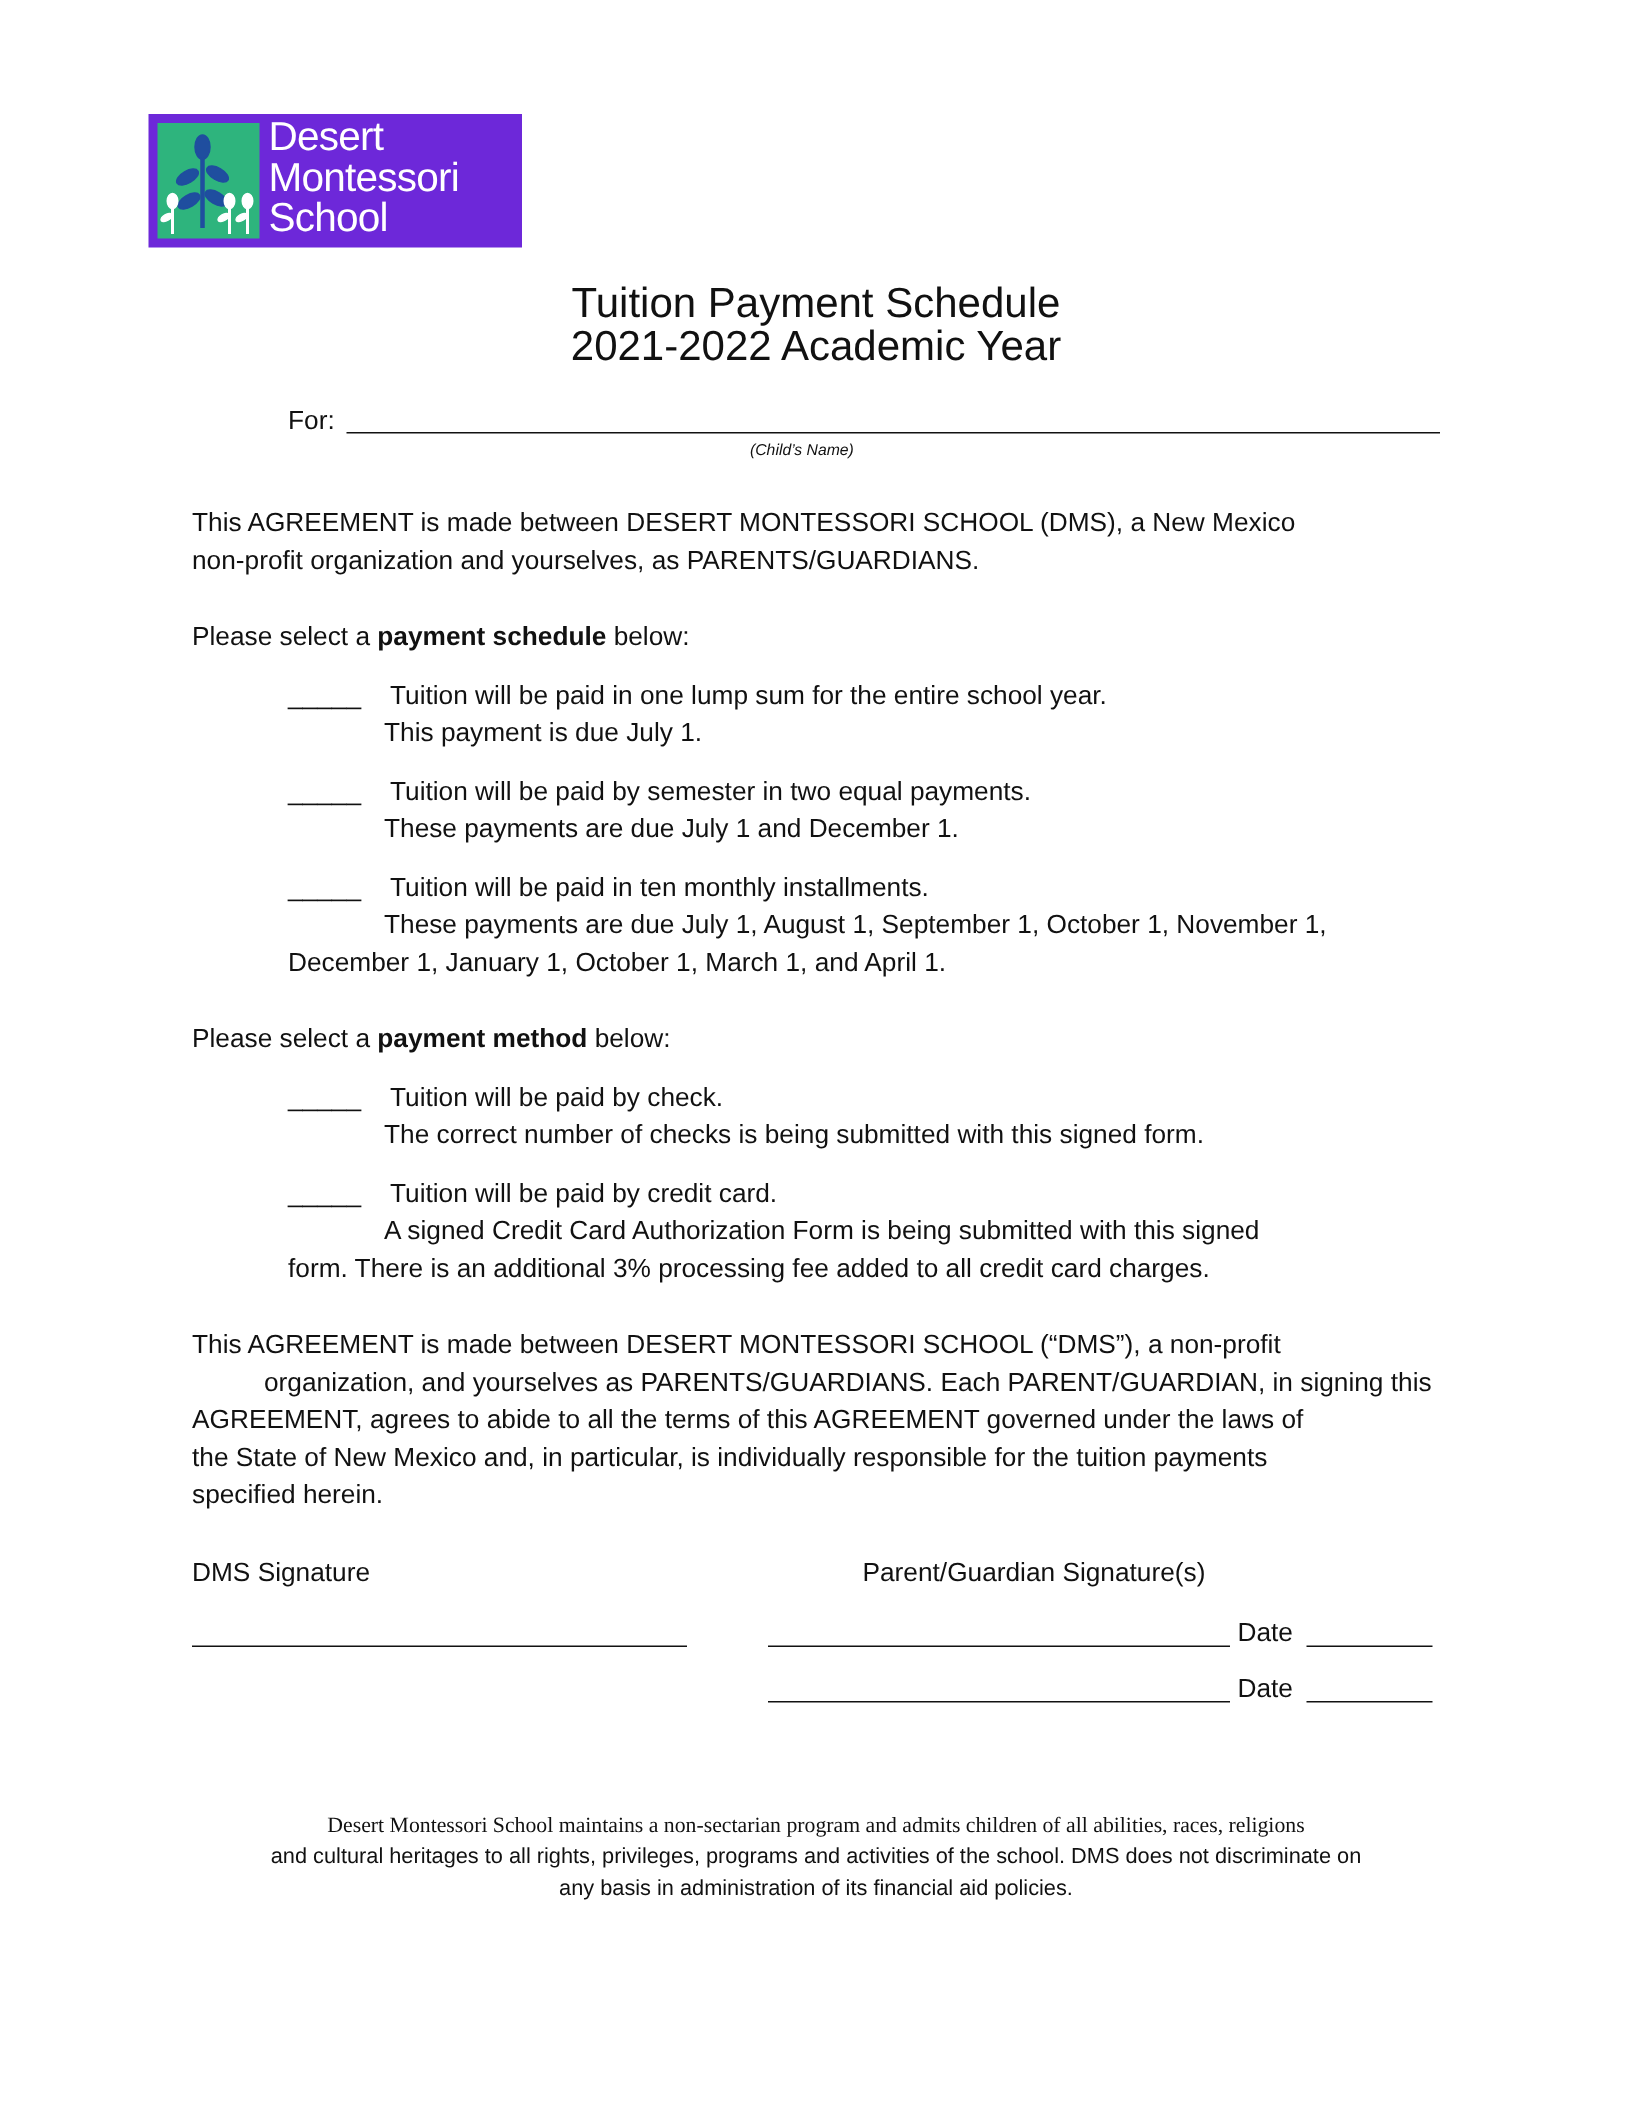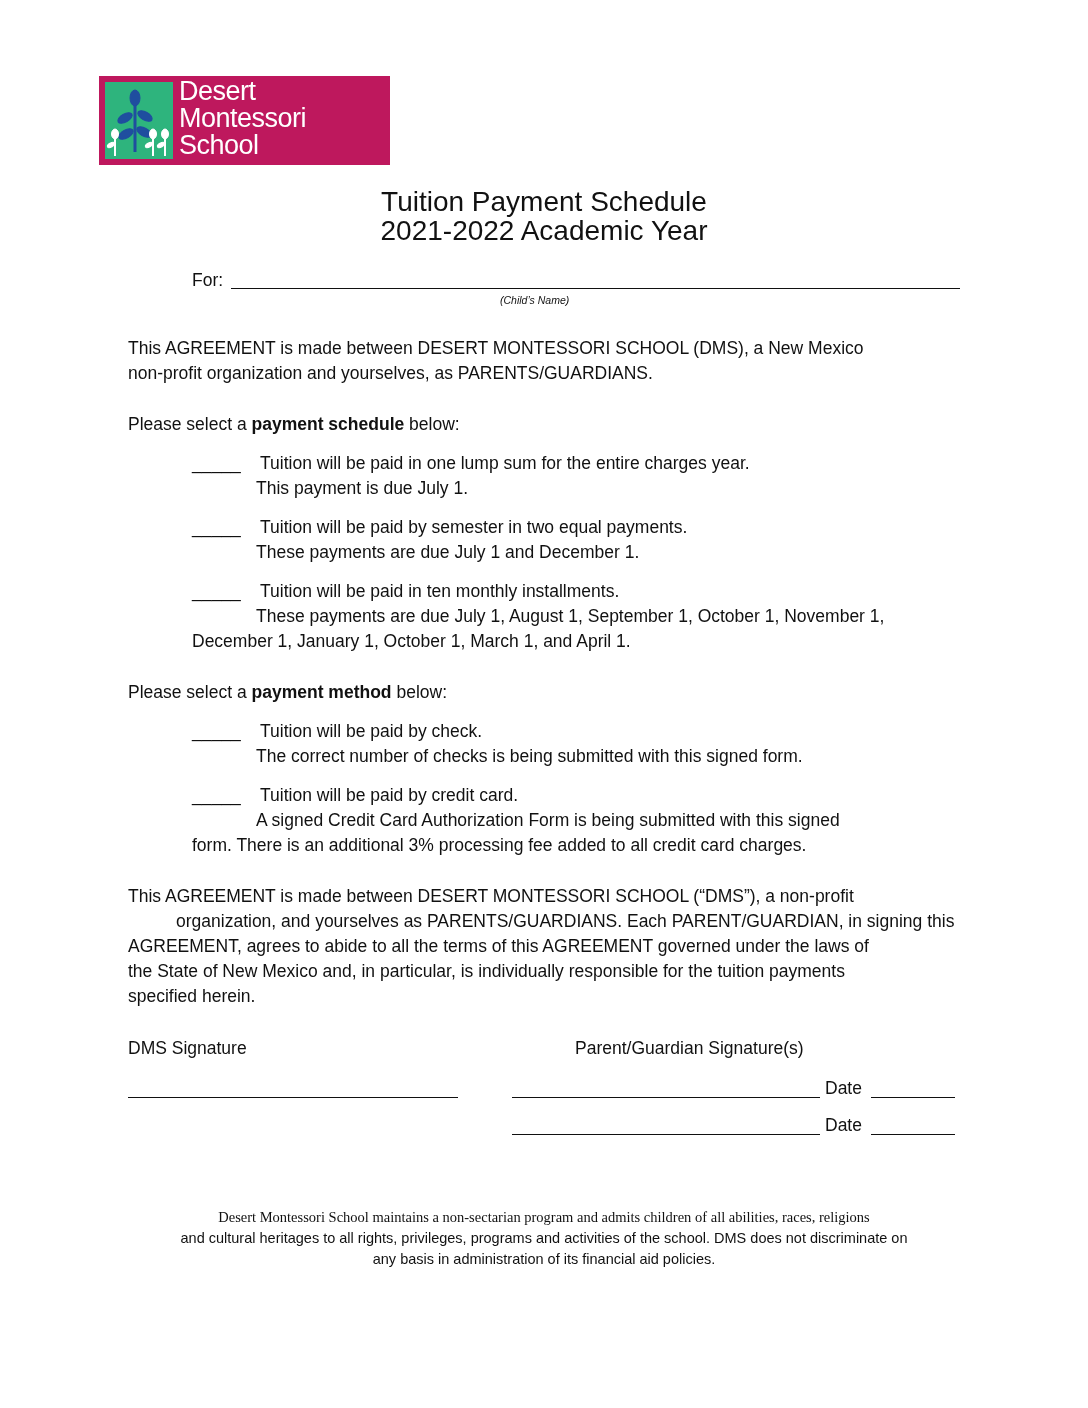--- a/index.html
+++ b/index.html
@@ -1,19 +1,19 @@
 <!DOCTYPE html>
 <html><head>
 <meta charset="utf-8">
 <style>
   html, body { margin:0; padding:0; background:#ffffff; }
   body { width:1088px; height:1408px; position:relative; overflow:hidden;
          font-family:"Liberation Sans", sans-serif; color:#111; }
   .abs { position:absolute; white-space:nowrap; }
-  .logo { position:absolute; left:99px; top:76px; width:291px; height:89px; background:#be185d; }
+  .logo { position:absolute; left:99px; top:76px; width:249px; height:89px; background:#6d28d9; }
   .logo-green { position:absolute; left:6px; top:6px; width:68px; height:77px; background:#2eb47d; }
   .logo-text { position:absolute; left:80px; top:2px; color:#fff; font-size:27px; line-height:27px; font-weight:normal; letter-spacing:-0.5px; }
   .title { left:0; width:1088px; text-align:center; font-size:28px; }
   .body-text { font-size:17.5px; line-height:25px; }
   .line { border-bottom:1.5px solid #111; position:absolute; }
   .small-italic { font-size:10.5px; font-style:italic; }
   .footer { left:0; width:1088px; text-align:center; font-size:14.5px; line-height:21px; }
 </style>
 </head>
 <body>
@@ -56,21 +56,21 @@
 <div class="line" style="left:231px; top:272px; width:729px; height:16px;"></div>
 <div class="abs small-italic" style="left:500px; top:294px;">(Child’s Name)</div>
 
 <div class="abs body-text" style="left:128px; top:336px;">This AGREEMENT is made between DESERT MONTESSORI SCHOOL (DMS), a New Mexico</div>
 <div class="abs body-text" style="left:128px; top:361px;">non-profit organization and yourselves, as PARENTS/GUARDIANS.</div>
 
 <div class="abs body-text" style="left:128px; top:412px;"><span>Please select a </span><b>payment schedule</b><span> below:</span></div>
 
 <div>
   <div class="abs body-text" style="left:192px; top:451px;">_____</div>
-  <div class="abs body-text" style="left:260px; top:451px;">Tuition will be paid in one lump sum for the entire charges year.</div>
+  <div class="abs body-text" style="left:260px; top:451px;">Tuition will be paid in one lump sum for the entire school year.</div>
   <div class="abs body-text" style="left:256px; top:476px;">This payment is due July 1.</div>
 </div>
 <div>
   <div class="abs body-text" style="left:192px; top:515px;">_____</div>
   <div class="abs body-text" style="left:260px; top:515px;">Tuition will be paid by semester in two equal payments.</div>
   <div class="abs body-text" style="left:256px; top:540px;">These payments are due July 1 and December 1.</div>
 </div>
 <div>
   <div class="abs body-text" style="left:192px; top:579px;">_____</div>
   <div class="abs body-text" style="left:260px; top:579px;">Tuition will be paid in ten monthly installments.</div>

